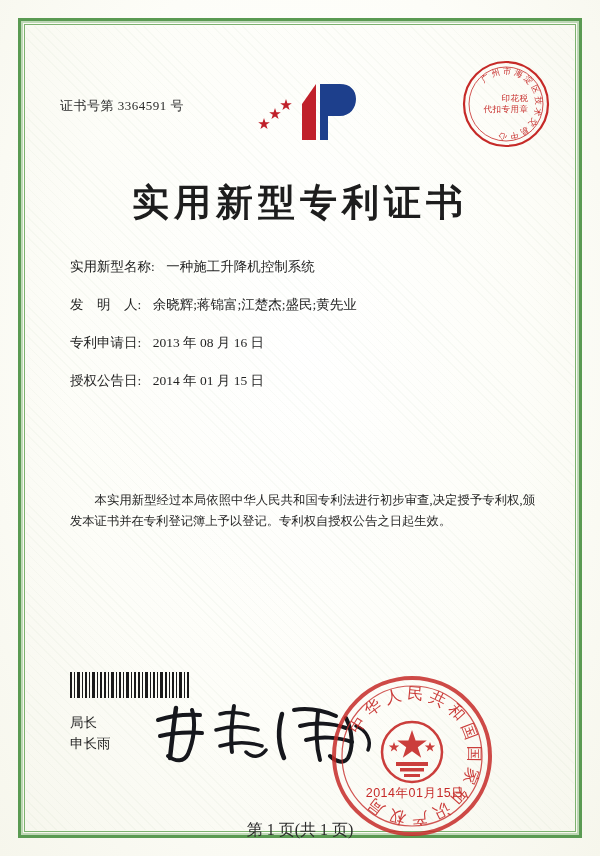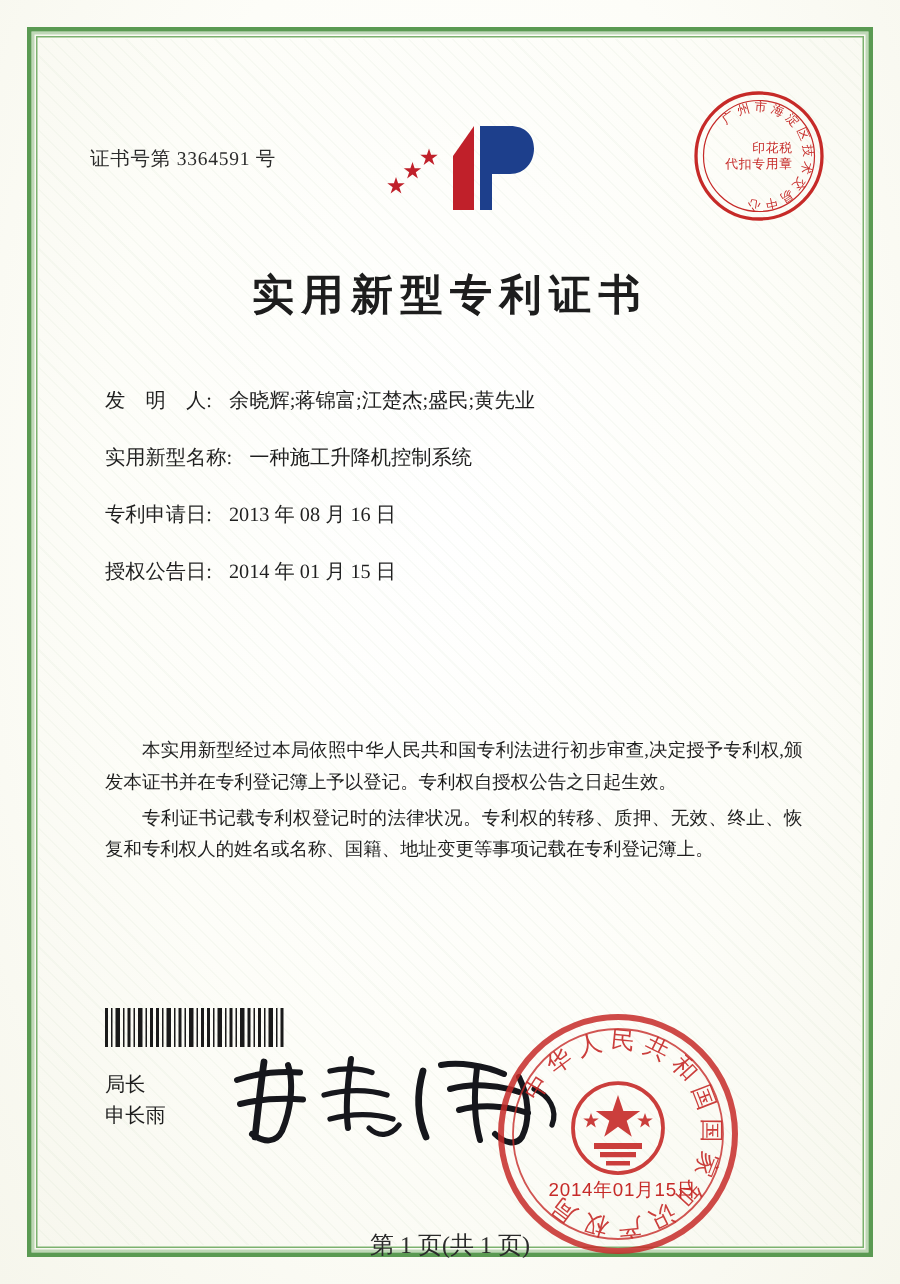--- a/index.html
+++ b/index.html
@@ -102,21 +102,21 @@
     letter-spacing: 0.5px;
   }
 
   
   .cert-title {
     position: absolute;
     left: 0;
     top: 138px;
     width: 520px;
     text-align: center;
-    font-size: 28px;
+    font-size: 37px;
     font-weight: bold;
     letter-spacing: 5px;
     color: #1d1d1d;
     font-family: "DejaVu Serif", "Liberation Serif", serif;
   }
 
   
   .fields {
     position: absolute;
     left: 30px;
@@ -266,40 +266,39 @@
       <div class="seal-center-lines">
         <div>印花税</div>
         <div>代扣专用章</div>
       </div>
     </div>
 
     <div class="cert-title">实用新型专利证书</div>
 
     <div class="fields">
       <div class="field-row">
+        <span class="field-label">实用新型名称:</span>
+        <span class="field-value">一种施工升降机控制系统</span>
+      </div>
+      <div class="field-row">
         <span class="field-label">发　明　人:</span>
         <span class="field-value">余晓辉;蒋锦富;江楚杰;盛民;黄先业</span>
-      </div>
-      <div class="field-row">
-        <span class="field-label">实用新型名称:</span>
-        <span class="field-value">一种施工升降机控制系统</span>
       </div>
       <div class="field-row">
         <span class="field-label">专利申请日:</span>
         <span class="field-value">2013 年 08 月 16 日</span>
       </div>
       <div class="field-row">
         <span class="field-label">授权公告日:</span>
         <span class="field-value">2014 年 01 月 15 日</span>
       </div>
     </div>
 
     <div class="body-text">
       <p>本实用新型经过本局依照中华人民共和国专利法进行初步审查,决定授予专利权,颁发本证书并在专利登记簿上予以登记。专利权自授权公告之日起生效。</p>
-      <p>专利证书记载专利权登记时的法律状况。专利权的转移、质押、无效、终止、恢复和专利权人的姓名或名称、国籍、地址变更等事项记载在专利登记簿上。</p>
     </div>
 
     <div class="barcode">
       <svg width="120" height="26" viewBox="0 0 120 26">
         <g fill="#1a1a1a">
           <rect x="0" y="0" width="2" height="26"></rect>
             <rect x="4" y="0" width="1" height="26"></rect>
           <rect x="7" y="0" width="3" height="26"></rect>
             <rect x="12" y="0" width="1" height="26"></rect>
           <rect x="15" y="0" width="2" height="26"></rect>

